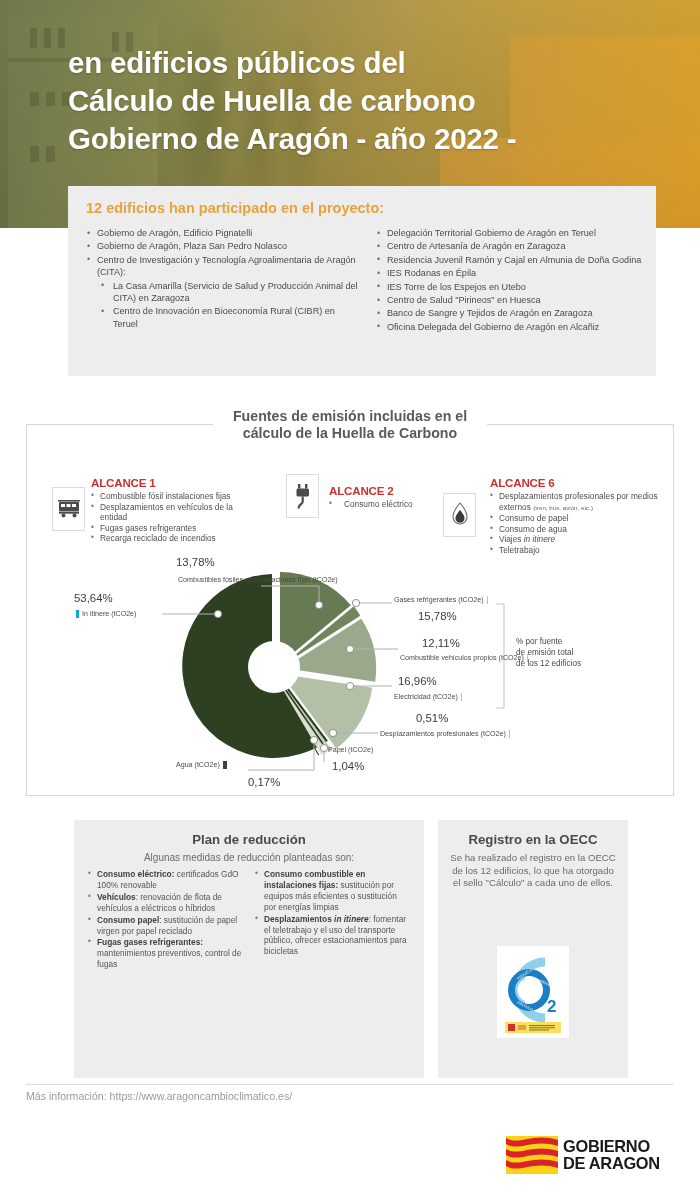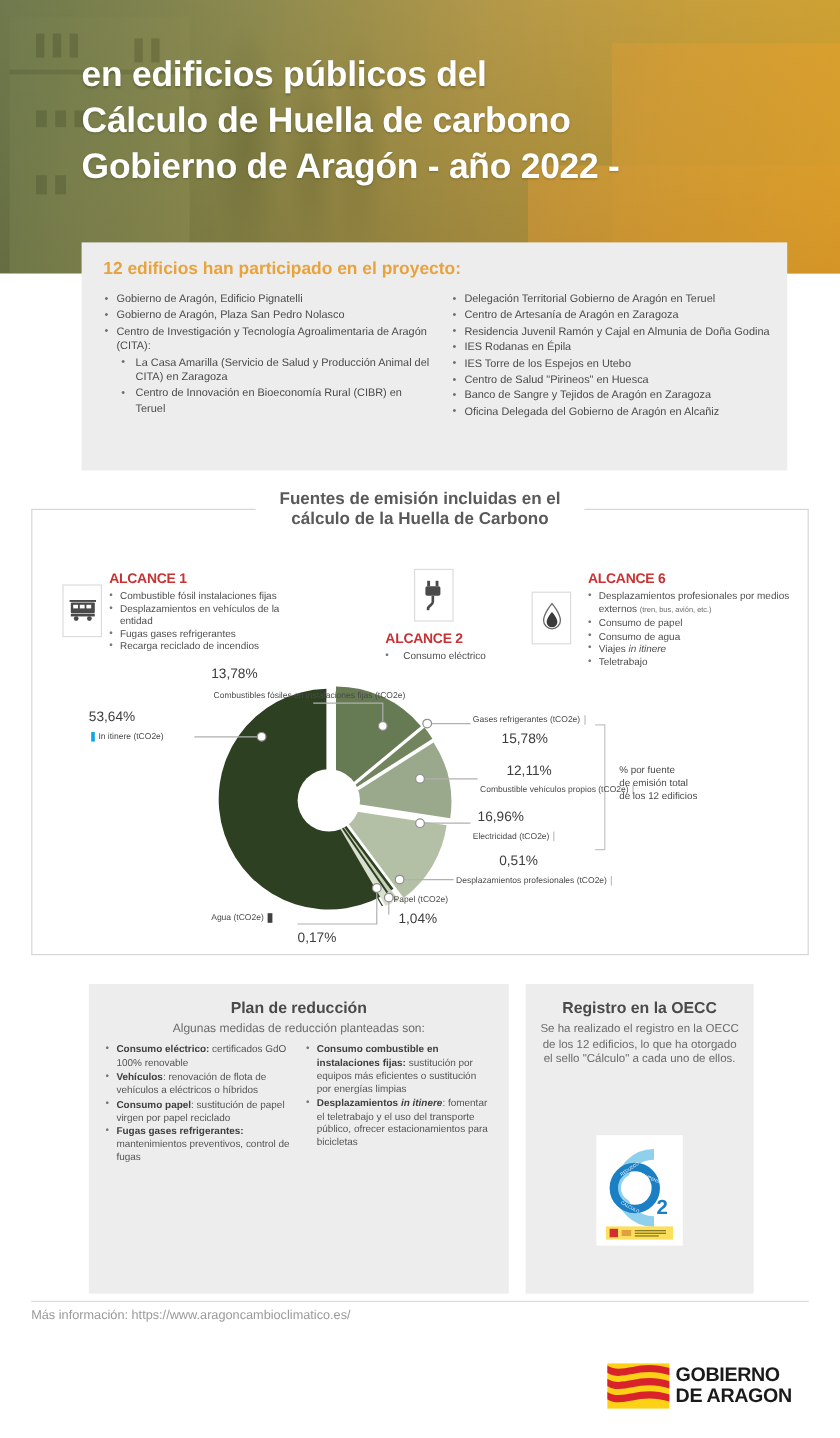--- a/index.html
+++ b/index.html
@@ -78,21 +78,20 @@
   }
   .header-title .ln { display: block; white-space: nowrap; }
 
   
   .buildings {
     position: absolute;
     left: 68px; top: 186px;
     width: 588px; height: 190px;
     background: #ededed;
     padding: 14px 8px 10px 18px;
-    margin-top: 16px;
   }
   .buildings-title {
     color: #e8a33d;
     font-size: 14.5px;
     font-weight: bold;
     margin-bottom: 11px;
   }
   .buildings-cols {
     display: flex;
     gap: 18px;
@@ -171,21 +170,21 @@
   }
   .scope-body ul li::before {
     content: "\2022";
     position: absolute; left: 0; top: -1px;
     color: #777;
   }
   .tiny { font-size: 6.2px; color: #6a6a6a; }
   .ital { font-style: italic; }
 
   #scope1 { left: 52px; top: 474px; width: 210px; }
-  #scope2 { left: 286px; top: 474px; width: 150px; flex-direction: column; }
+  #scope2 { left: 286px; top: 474px; width: 150px; }
   #scope3 { left: 443px; top: 474px; width: 220px; }
   #scope3 .scope-body { margin-left: 8px; }
   #scope2 .scope-body { margin-left: 4px; }
   #scope2 .scope-body ul li { padding-left: 15px; }
 
   
   .chart-area {
     position: absolute;
     left: 26px; top: 548px;
     width: 648px; height: 248px;

